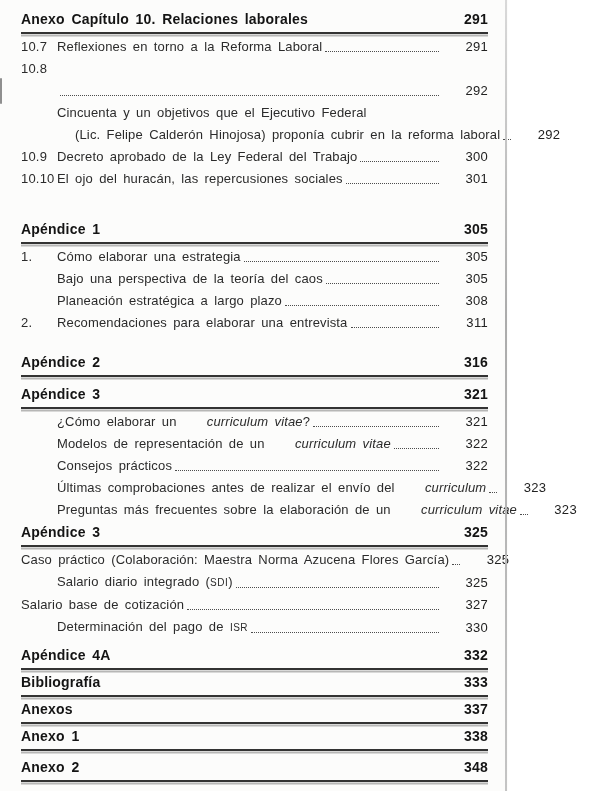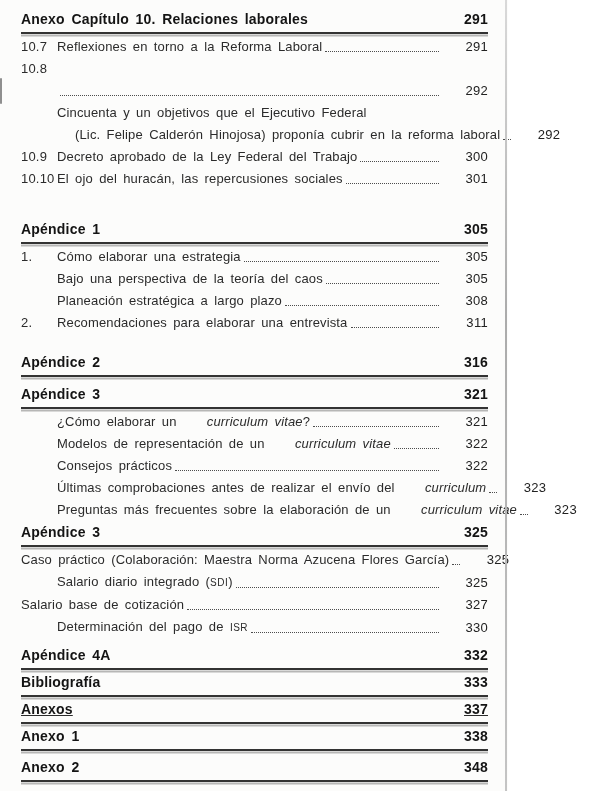--- a/index.html
+++ b/index.html
@@ -248,21 +248,21 @@
         </div>
         <div class="h-rule"></div>
       </div>
       <div class="h-block" style="margin-top: 2px;">
         <div class="h-row">
           <span class="h-title">Bibliografía</span>
           <span class="h-pg">333</span>
         </div>
         <div class="h-rule"></div>
       </div>
-      <div class="h-block" style="margin-top: 1px; text-decoration: underline;">
+      <div class="h-block" style="margin-top: 1px;">
         <div class="h-row">
           <span class="h-title">Anexos</span>
           <span class="h-pg">337</span>
         </div>
         <div class="h-rule"></div>
       </div>
       <div class="h-block" style="margin-top: 1px;">
         <div class="h-row">
           <span class="h-title">Anexo 1</span>
           <span class="h-pg">338</span>

